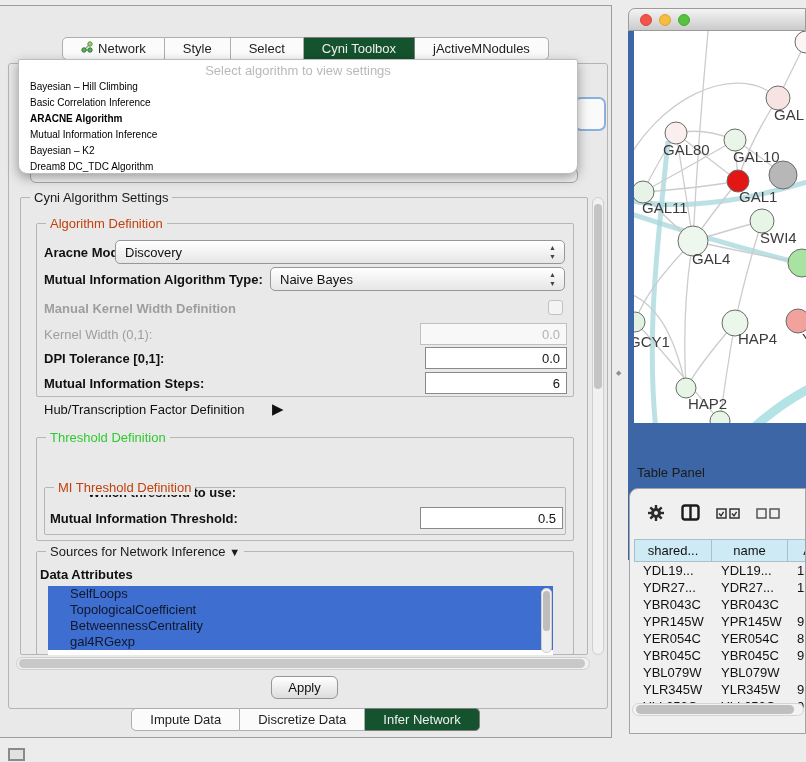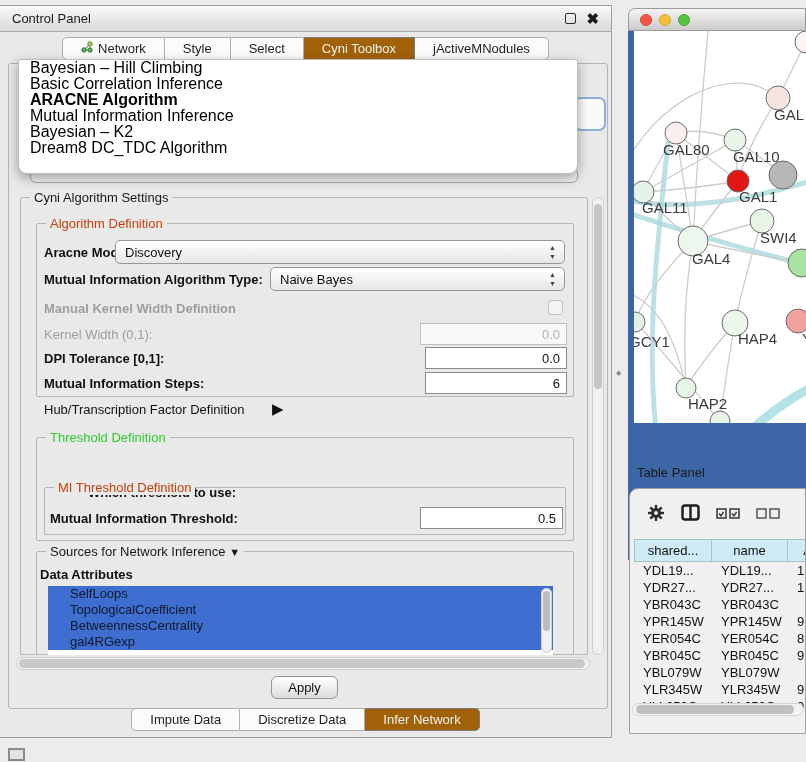--- a/index.html
+++ b/index.html
@@ -11,28 +11,28 @@
   .cp-titlebar { position:absolute; left:0; top:0; width:100%; height:26px; background:linear-gradient(#f9f9f9,#d9d9d9); border-bottom:1px solid #a8a8a8; display:flex; align-items:center; padding:0 12px; }
   .cp-title { font-size:13px; color:#1a1a1a; }
   .cp-controls { margin-left:auto; display:flex; align-items:center; gap:10px; }
   .float-btn { width:11px; height:11px; border:1.6px solid #2a2a2a; border-radius:2px; }
   .close-btn { font-weight:bold; font-size:15px; color:#1a1a1a; line-height:11px; }
 
   .cp-tabs { position:absolute; top:31px; left:0; width:100%; display:flex; justify-content:center; z-index:20; }
   .tab { height:23px; display:flex; align-items:center; gap:5px; padding:0 18px; background:#fbfbfb; border:1px solid #aeaeae; border-left:none; font-size:13px; color:#222; }
   .tab:first-child { border-left:1px solid #aeaeae; border-radius:5px 0 0 5px; }
   .tab:last-child { border-radius:0 5px 5px 0; }
-  .tab.selected { background:#a16207; color:#efefef; border-color:#7c7c7c; }
+  .tab.selected { background:#14532d; color:#efefef; border-color:#7c7c7c; }
 
   .cp-body { position:absolute; left:8px; top:57px; width:600px; height:646px; background:#e9e9e9; border:1px solid #b4b4b4; border-radius:3px; }
 
   
   .popup { position:absolute; left:18px; top:53px; width:560px; height:115px; background:#ffffff; border:1px solid #bdbdbd; border-radius:2px 2px 9px 9px; box-shadow:0 4px 12px rgba(0,0,0,.35); z-index:30; overflow:hidden; }
   .popup-header { text-align:center; color:#b9b9b9; font-size:13px; padding-top:3px; height:19px; }
-  .popup-item { font-size:16px; line-height:16px; padding-left:11px; color:#000; white-space:nowrap; }
+  .popup-item { font-size:10px; line-height:16px; padding-left:11px; color:#000; white-space:nowrap; }
   .popup-item.bold { font-weight:bold; }
 
   .combo-sliver-right { position:absolute; left:574px; top:91px; width:32px; height:34px; border:2px solid #8cb0de; border-radius:7px; background:#fafafa; z-index:5; }
   .combo-sliver-bottom { position:absolute; left:30px; top:162px; width:548px; height:15px; border:1px solid #a8a8a8; border-radius:6px; background:#f4f4f4; z-index:5; }
 
   
   .group { position:absolute; border:1px solid #b6b6b6; border-radius:2px; }
   .group-title { position:absolute; top:-8px; left:9px; background:#e9e9e9; padding:0 4px; font-size:13px; white-space:nowrap; }
   .t-black { color:#1a1a1a; } .t-blue { color:#c2410c; } .t-green { color:#2fca2f; }
 
@@ -84,27 +84,20 @@
   .dock-icon { position:absolute; left:8px; top:748px; width:17px; height:13px; border:2px solid #8a8a8a; background:#e2e2e2; }
   svg text { font-family:"Liberation Sans", sans-serif; }
 </style>
 </head>
 <body>
 
 <div id="root">
 
   <div class="cp">
 
-    <div class="cp-titlebar">
-      <span class="cp-title">Control Panel</span>
-      <span class="cp-controls">
-        <span class="float-btn"></span>
-        <span class="close-btn">✖</span>
-      </span>
-    </div>
 
     <div class="cp-tabs" id="top-tabs">
         <div class="tab">
           <span><svg width="12" height="12" viewBox="0 0 12 12">
               <line x1="3" y1="9" x2="9" y2="3" stroke="#9a9a9a" stroke-width="1.2"></line>
               <line x1="3" y1="9" x2="9" y2="9" stroke="#9a9a9a" stroke-width="1.2"></line>
               <circle cx="3" cy="9" r="2.2" fill="#58b558" stroke="#35773a"></circle>
               <circle cx="9" cy="3" r="2.2" fill="#9fd06a" stroke="#5f8f3a"></circle>
               <circle cx="9" cy="9" r="2.2" fill="#58b558" stroke="#35773a"></circle>
             </svg></span>
@@ -123,20 +116,21 @@
           <span>jActiveMNodules</span>
         </div>
       </div>
 
     <div class="cp-body"></div>
 
     <div class="combo-sliver-right"></div>
     <div class="combo-sliver-bottom"></div>
 
     <div class="popup">
+      <div class="popup-header">Select algorithm to view settings</div>
       <div id="popup-items">
           <div class="popup-item">Bayesian – Hill Climbing</div>
           <div class="popup-item">Basic Correlation Inference</div>
           <div class="popup-item bold">ARACNE Algorithm</div>
           <div class="popup-item">Mutual Information Inference</div>
           <div class="popup-item">Bayesian – K2</div>
           <div class="popup-item">Dream8 DC_TDC Algorithm</div>
         </div>
     </div>
 

